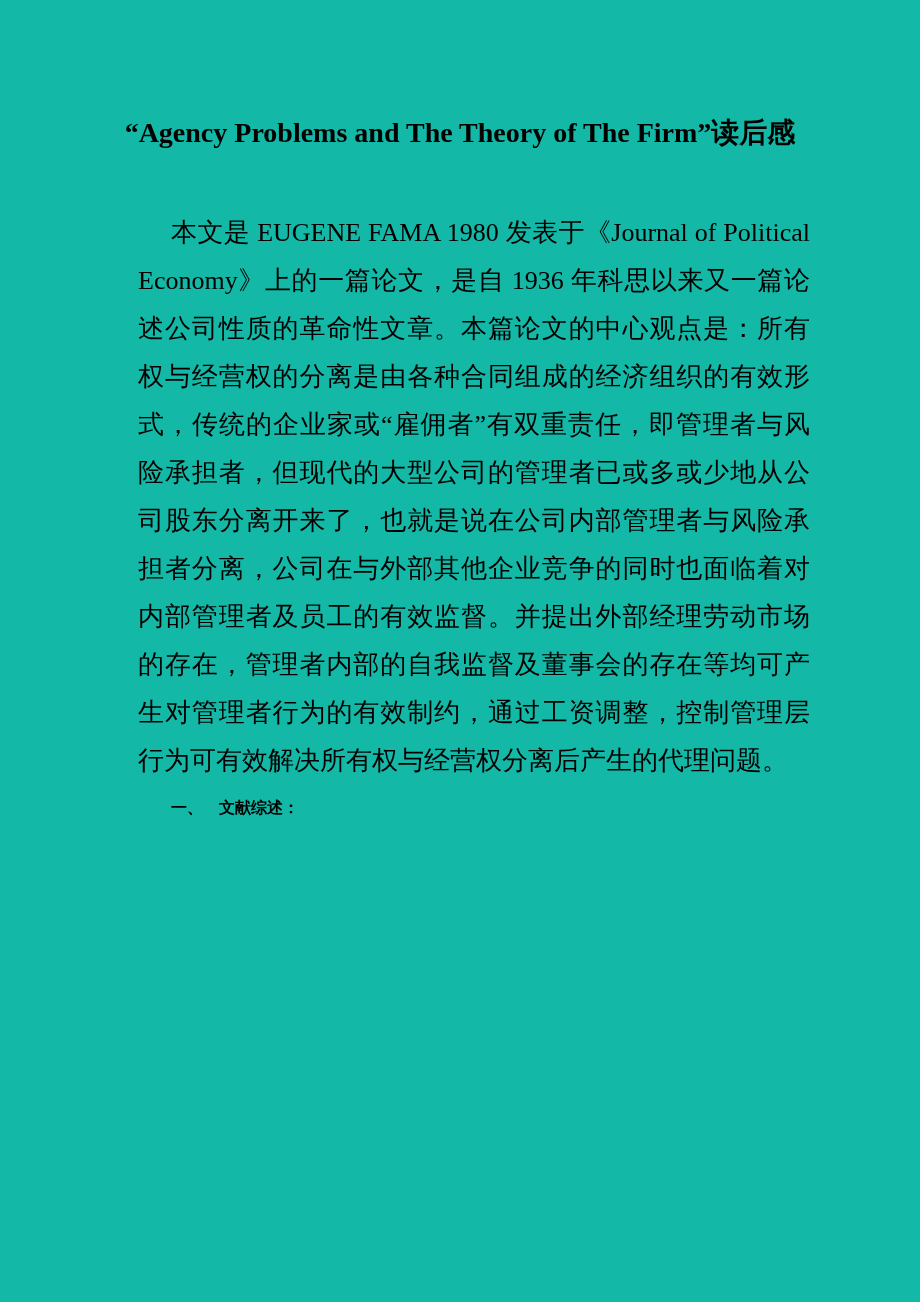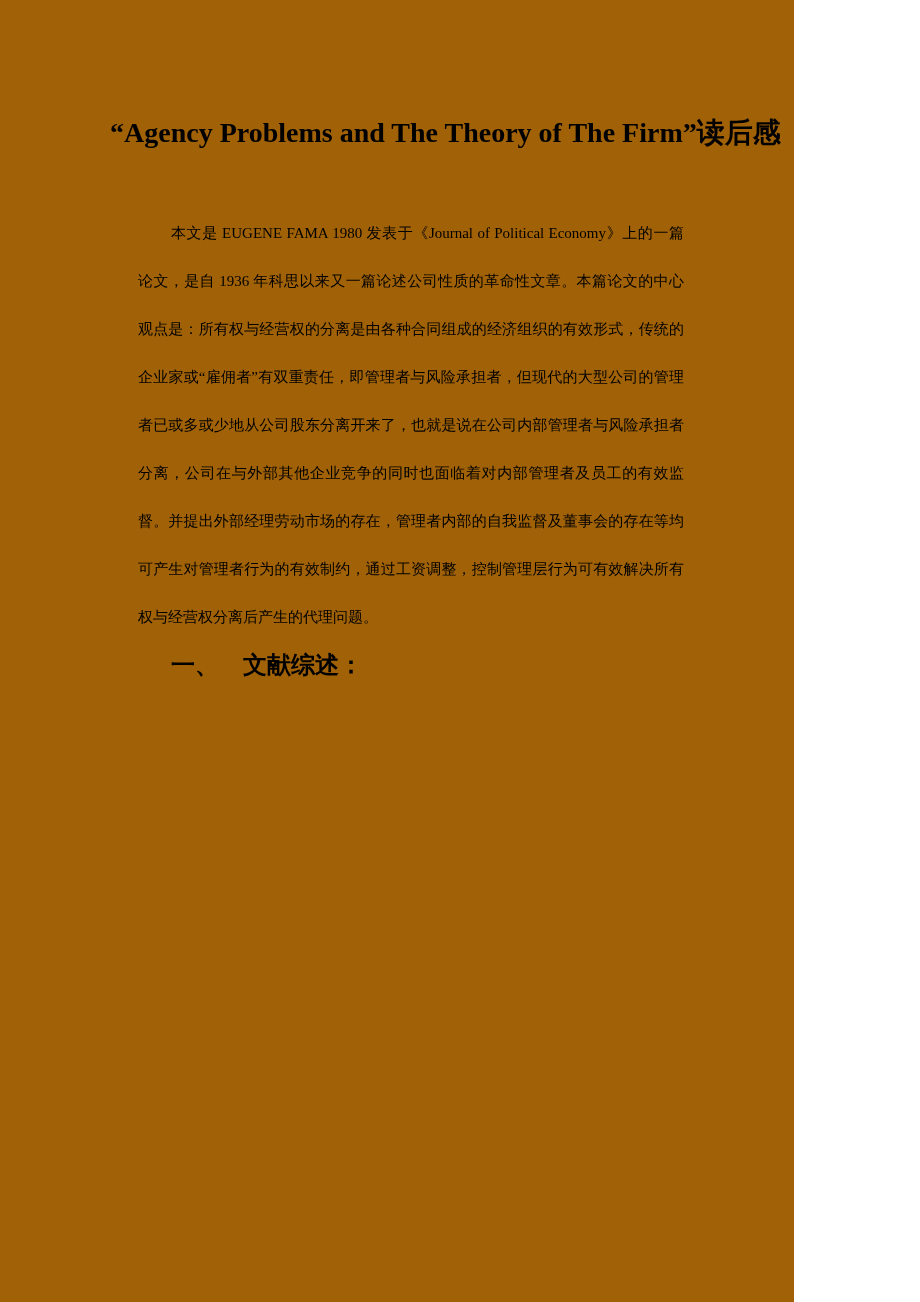--- a/index.html
+++ b/index.html
@@ -2,51 +2,51 @@
 <html lang="zh"><head>
 <meta charset="utf-8">
 <style>
   html, body {
     margin: 0;
     padding: 0;
     background: #ffffff;
   }
   .page {
     position: relative;
-    width: 794px;
+    width: 920px;
     height: 1302px;
-    background: #a16207;
+    background: #14b8a6;
     box-sizing: border-box;
     padding: 113px 110px 0 138px;
     color: #000000;
     font-family: "Liberation Serif", "DejaVu Serif", serif;
     overflow: hidden;
   }
   .doc-title {
     font-family: "Liberation Serif", "DejaVu Serif", serif;
     font-weight: bold;
     font-size: 28px;
     line-height: 40px;
     text-align: center;
     margin: 0 0 56px -28px; 
     white-space: nowrap;
   }
   .para {
-    font-size: 15px;
+    font-size: 26px;
     line-height: 48px;
     text-align: justify;
     text-indent: 33px;
     margin: 0;
     word-break: normal;
     overflow-wrap: break-word;
   }
   .section-heading {
-    font-family: Liberation Sans, sans-serif;
+    font-family: Liberation Mono, monospace;
     font-weight: bold;
-    font-size: 24px;
+    font-size: 16px;
     line-height: 48px;
     text-indent: 33px;
     margin: 0;
   }
 </style>
 </head>
 <body>
 
 <div class="page">
   <h1 class="doc-title">“Agency Problems and The Theory of The Firm”读后感</h1>

